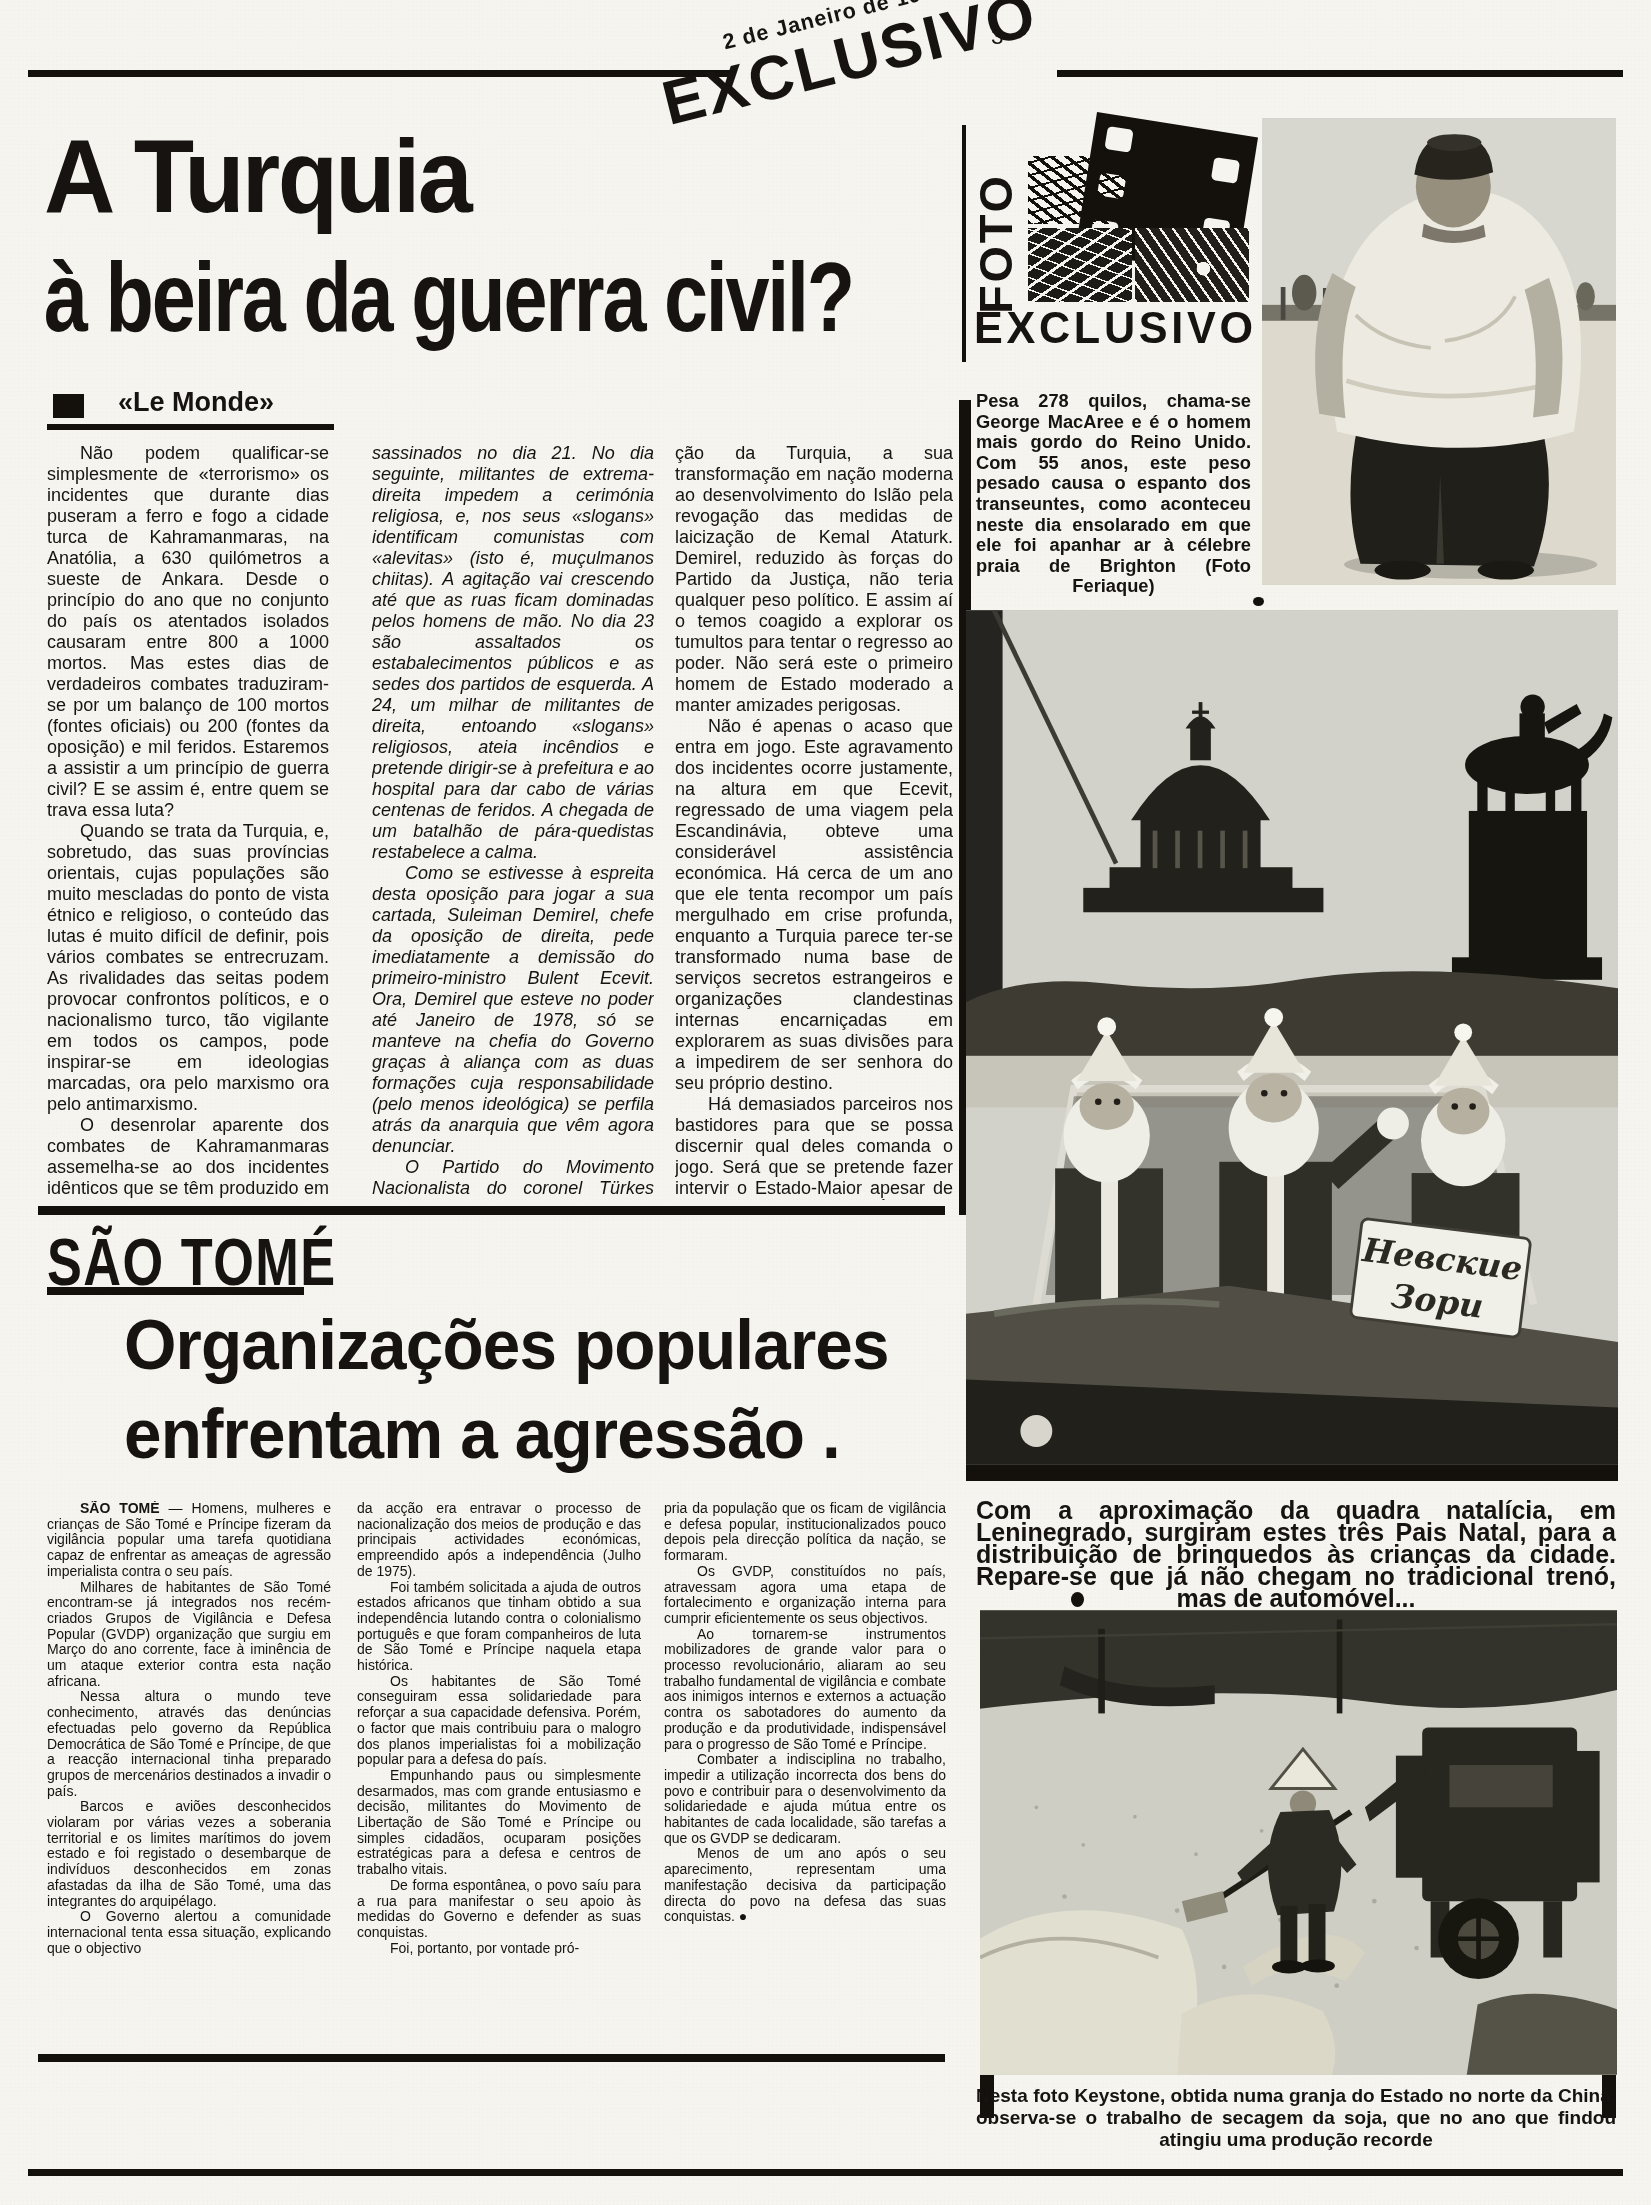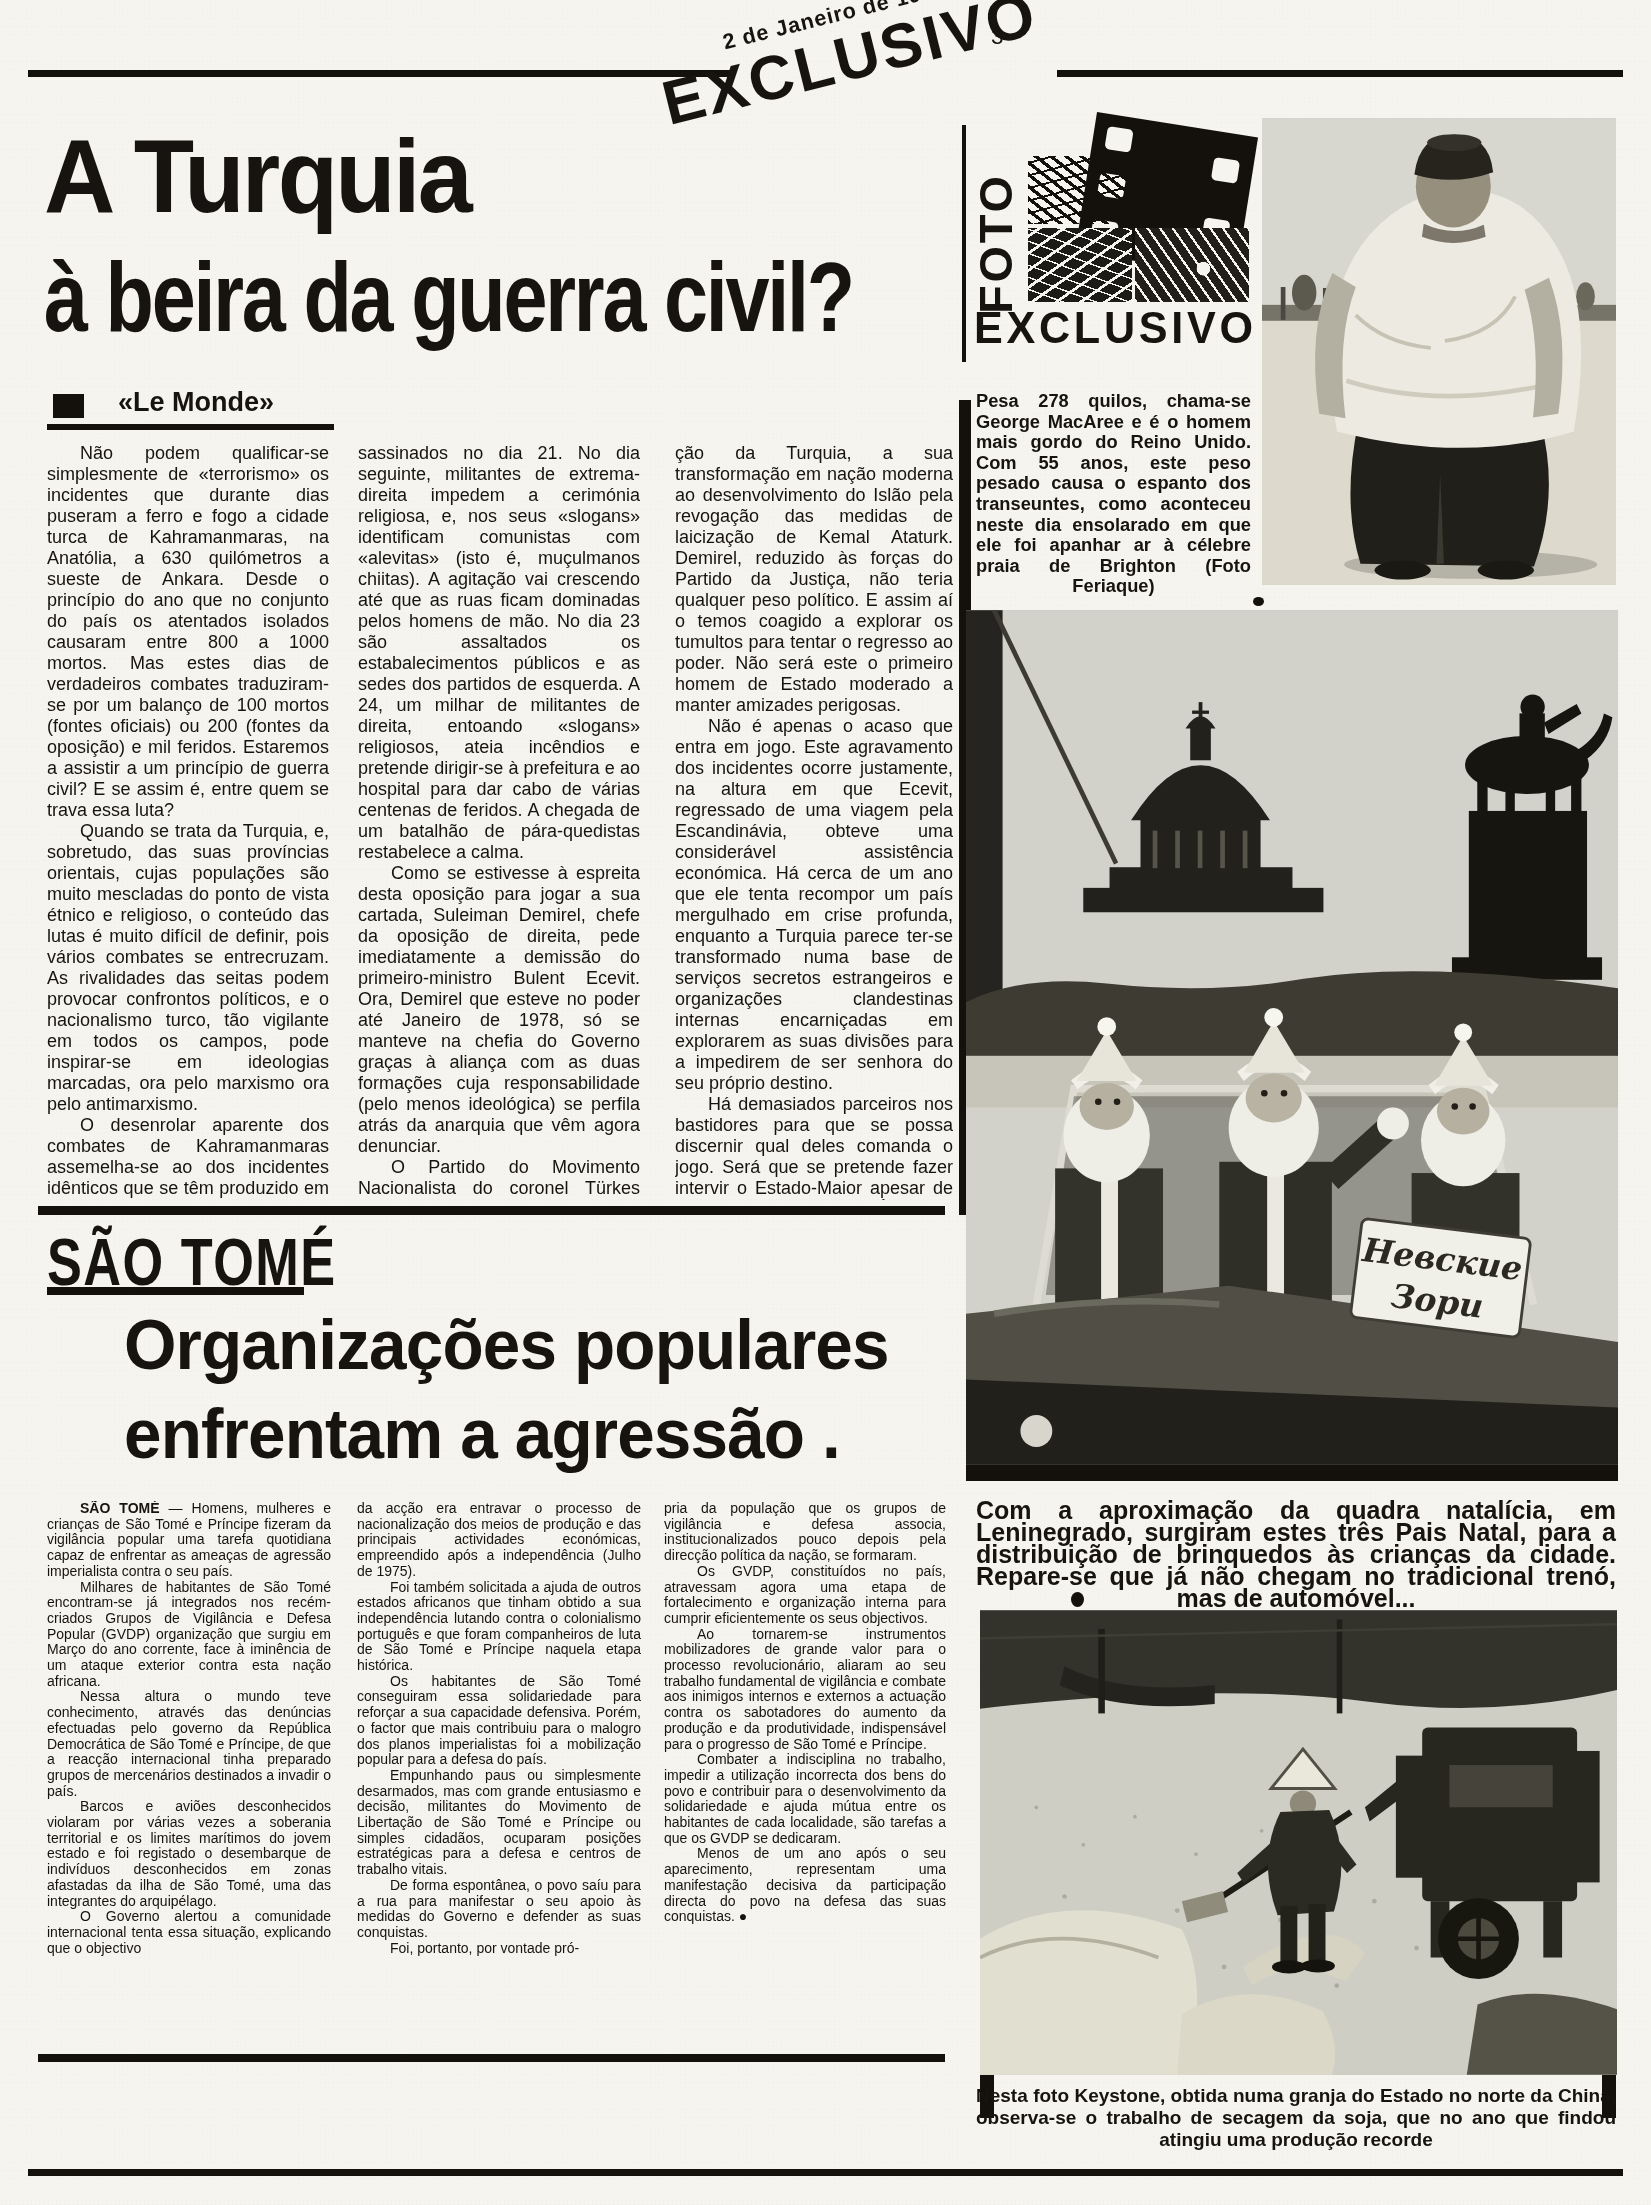--- a/index.html
+++ b/index.html
@@ -74,21 +74,21 @@
 
   <div class="sq"></div>
   <div class="lemonde">«Le Monde»</div>
   <div class="rule" style="left:47px;top:424px;width:287px;height:5.6px;"></div>
 
   <div class="newscol tq" style="left:47px;">
       <p>Não podem qualificar-se simplesmente de «terrorismo» os incidentes que durante dias puseram a ferro e fogo a cidade turca de Kahramanmaras, na Anatólia, a 630 quilómetros a sueste de Ankara. Desde o princípio do ano que no conjunto do país os atentados isolados causaram entre 800 a 1000 mortos. Mas estes dias de verdadeiros combates traduziram-se por um balanço de 100 mortos (fontes oficiais) ou 200 (fontes da oposição) e mil feridos. Estaremos a assistir a um princípio de guerra civil? E se assim é, entre quem se trava essa luta?</p>
       <p>Quando se trata da Turquia, e, sobretudo, das suas províncias orientais, cujas populações são muito mescladas do ponto de vista étnico e religioso, o conteúdo das lutas é muito difícil de definir, pois vários combates se entrecruzam. As rivalidades das seitas podem provocar confrontos políticos, e o nacionalismo turco, tão vigilante em todos os campos, pode inspirar-se em ideologias marcadas, ora pelo marxismo ora pelo antimarxismo.</p>
       <p>O desenrolar aparente dos combates de Kahramanmaras assemelha-se ao dos incidentes idênticos que se têm produzido em seis cidades do Leste e Sueste da Anatólia desde o princípio do ano. Dois professores progressistas são as-</p>
     </div>
-  <div class="newscol tq" style="left:358px;">
+  <div class="newscol tq" style="left:372px;font-style:italic;">
       <p class="ni">sassinados no dia 21. No dia seguinte, militantes de extrema-direita impedem a cerimónia religiosa, e, nos seus «slogans» identificam comunistas com «alevitas» (isto é, muçulmanos chiitas). A agitação vai crescendo até que as ruas ficam dominadas pelos homens de mão. No dia 23 são assaltados os estabalecimentos públicos e as sedes dos partidos de esquerda. A 24, um milhar de militantes de direita, entoando «slogans» religiosos, ateia incêndios e pretende dirigir-se à prefeitura e ao hospital para dar cabo de várias centenas de feridos. A chegada de um batalhão de pára-quedistas restabelece a calma.</p>
       <p>Como se estivesse à espreita desta oposição para jogar a sua cartada, Suleiman Demirel, chefe da oposição de direita, pede imediatamente a demissão do primeiro-ministro Bulent Ecevit. Ora, Demirel que esteve no poder até Janeiro de 1978, só se manteve na chefia do Governo graças à aliança com as duas formações cuja responsabilidade (pelo menos ideológica) se perfila atrás da anarquia que vêm agora denunciar.</p>
       <p>O Partido do Movimento Nacionalista do coronel Türkes dispõe dos seus «camisas negras», comandos de extrema-direita cuja base operária não se pode negar. O Partido de Salvação Nacional de Necmettin Erbakan desenvolve, ao lado dos nacionalistas, uma campanha que associa a industrializa-</p>
     </div>
   <div class="newscol tq" style="left:667px;width:278px;margin-left:8px;">
       <p class="ni">ção da Turquia, a sua transformação em nação moderna ao desenvolvimento do Islão pela revogação das medidas de laicização de Kemal Ataturk. Demirel, reduzido às forças do Partido da Justiça, não teria qualquer peso político. E assim aí o temos coagido a explorar os tumultos para tentar o regresso ao poder. Não será este o primeiro homem de Estado moderado a manter amizades perigosas.</p>
       <p>Não é apenas o acaso que entra em jogo. Este agravamento dos incidentes ocorre justamente, na altura em que Ecevit, regressado de uma viagem pela Escandinávia, obteve uma considerável assistência económica. Há cerca de um ano que ele tenta recompor um país mergulhado em crise profunda, enquanto a Turquia parece ter-se transformado numa base de serviços secretos estrangeiros e organizações clandestinas internas encarniçadas em explorarem as suas divisões para a impedirem de ser senhora do seu próprio destino.</p>
       <p>Há demasiados parceiros nos bastidores para que se possa discernir qual deles comanda o jogo. Será que se pretende fazer intervir o Estado-Maior apesar de este se afirmar neutro? É do seu apoio que depende a sorte do gabinete Ecevit. Mas não é de excluir que os chefes militares estejam divididos. No imediato, é difícil compartilhar o optimismo do primeiro-ministro Ecevit.  ●</p>
     </div>
 
@@ -255,21 +255,21 @@
   </div>
   <div class="newscol st" style="left:357px;">
       <p class="ni">da acção era entravar o processo de nacionalização dos meios de produção e das principais actividades económicas, empreendido após a independência (Julho de 1975).</p>
       <p>Foi também solicitada a ajuda de outros estados africanos que tinham obtido a sua independência lutando contra o colonialismo português e que foram companheiros de luta de São Tomé e Príncipe naquela etapa histórica.</p>
       <p>Os habitantes de São Tomé conseguiram essa solidariedade para reforçar a sua capacidade defensiva. Porém, o factor que mais contribuiu para o malogro dos planos imperialistas foi a mobilização popular para a defesa do país.</p>
       <p>Empunhando paus ou simplesmente desarmados, mas com grande entusiasmo e decisão, militantes do Movimento de Libertação de São Tomé e Príncipe ou simples cidadãos, ocuparam posições estratégicas para a defesa e centros de trabalho vitais.</p>
       <p>De forma espontânea, o povo saíu para a rua para manifestar o seu apoio às medidas do Governo e defender as suas conquistas.</p>
       <p>Foi, portanto, por vontade pró-</p>
     </div>
   <div class="newscol st" style="left:664px;width:282px;">
-      <p class="ni">pria da população que os grupos de vigilância e defesa associa, institucionalizados pouco depois pela direcção política da nação, se formaram.</p>
+      <p class="ni">pria da população que os ficam de vigilância e defesa popular, institucionalizados pouco depois pela direcção política da nação, se formaram.</p>
       <p>Os GVDP, constituídos no país, atravessam agora uma etapa de fortalecimento e organização interna para cumprir eficientemente os seus objectivos.</p>
       <p>Ao tornarem-se instrumentos mobilizadores de grande valor para o processo revolucionário, aliaram ao seu trabalho fundamental de vigilância e combate aos inimigos internos e externos a actuação contra os sabotadores do aumento da produção e da produtividade, indispensável para o progresso de São Tomé e Príncipe.</p>
       <p>Combater a indisciplina no trabalho, impedir a utilização incorrecta dos bens do povo e contribuir para o desenvolvimento da solidariedade e ajuda mútua entre os habitantes de cada localidade, são tarefas a que os GVDP se dedicaram.</p>
       <p>Menos de um ano após o seu aparecimento, representam uma manifestação decisiva da participação directa do povo na defesa das suas conquistas.  ●</p>
     </div>
 
   <div class="rule" style="left:38px;top:2054px;width:907px;height:8.4px;"></div>
 
   <div class="photo" style="left:980px;top:1610px;width:637px;height:465px;">
     <svg width="637" height="465" viewBox="0 0 1357 990">

